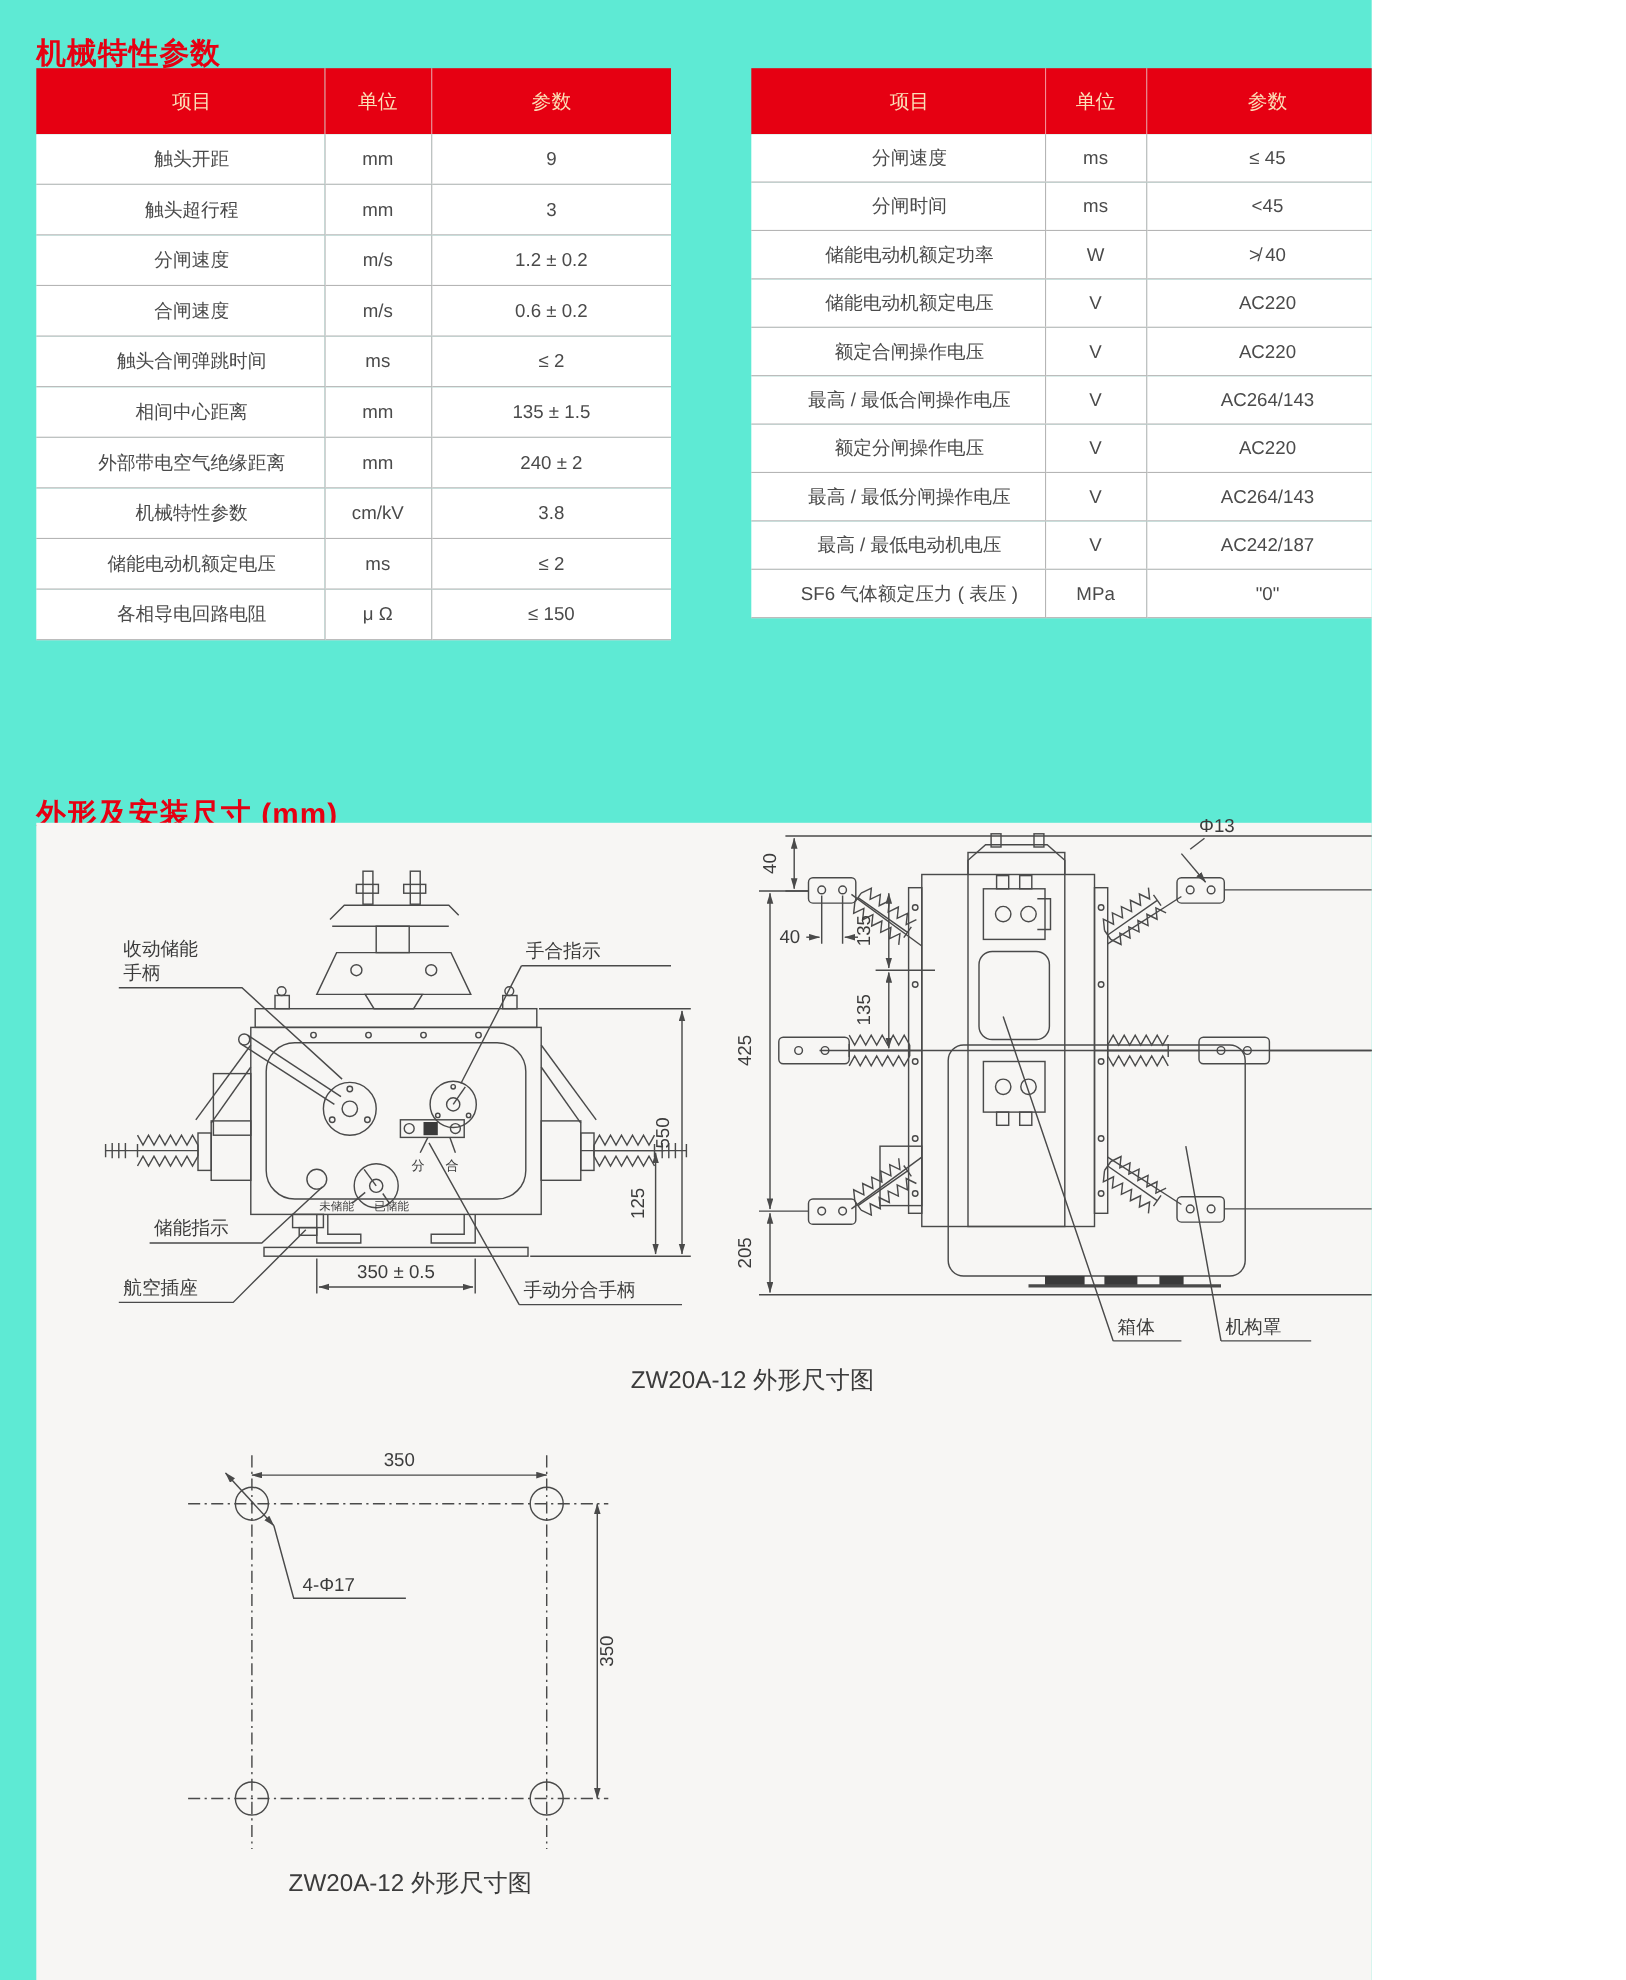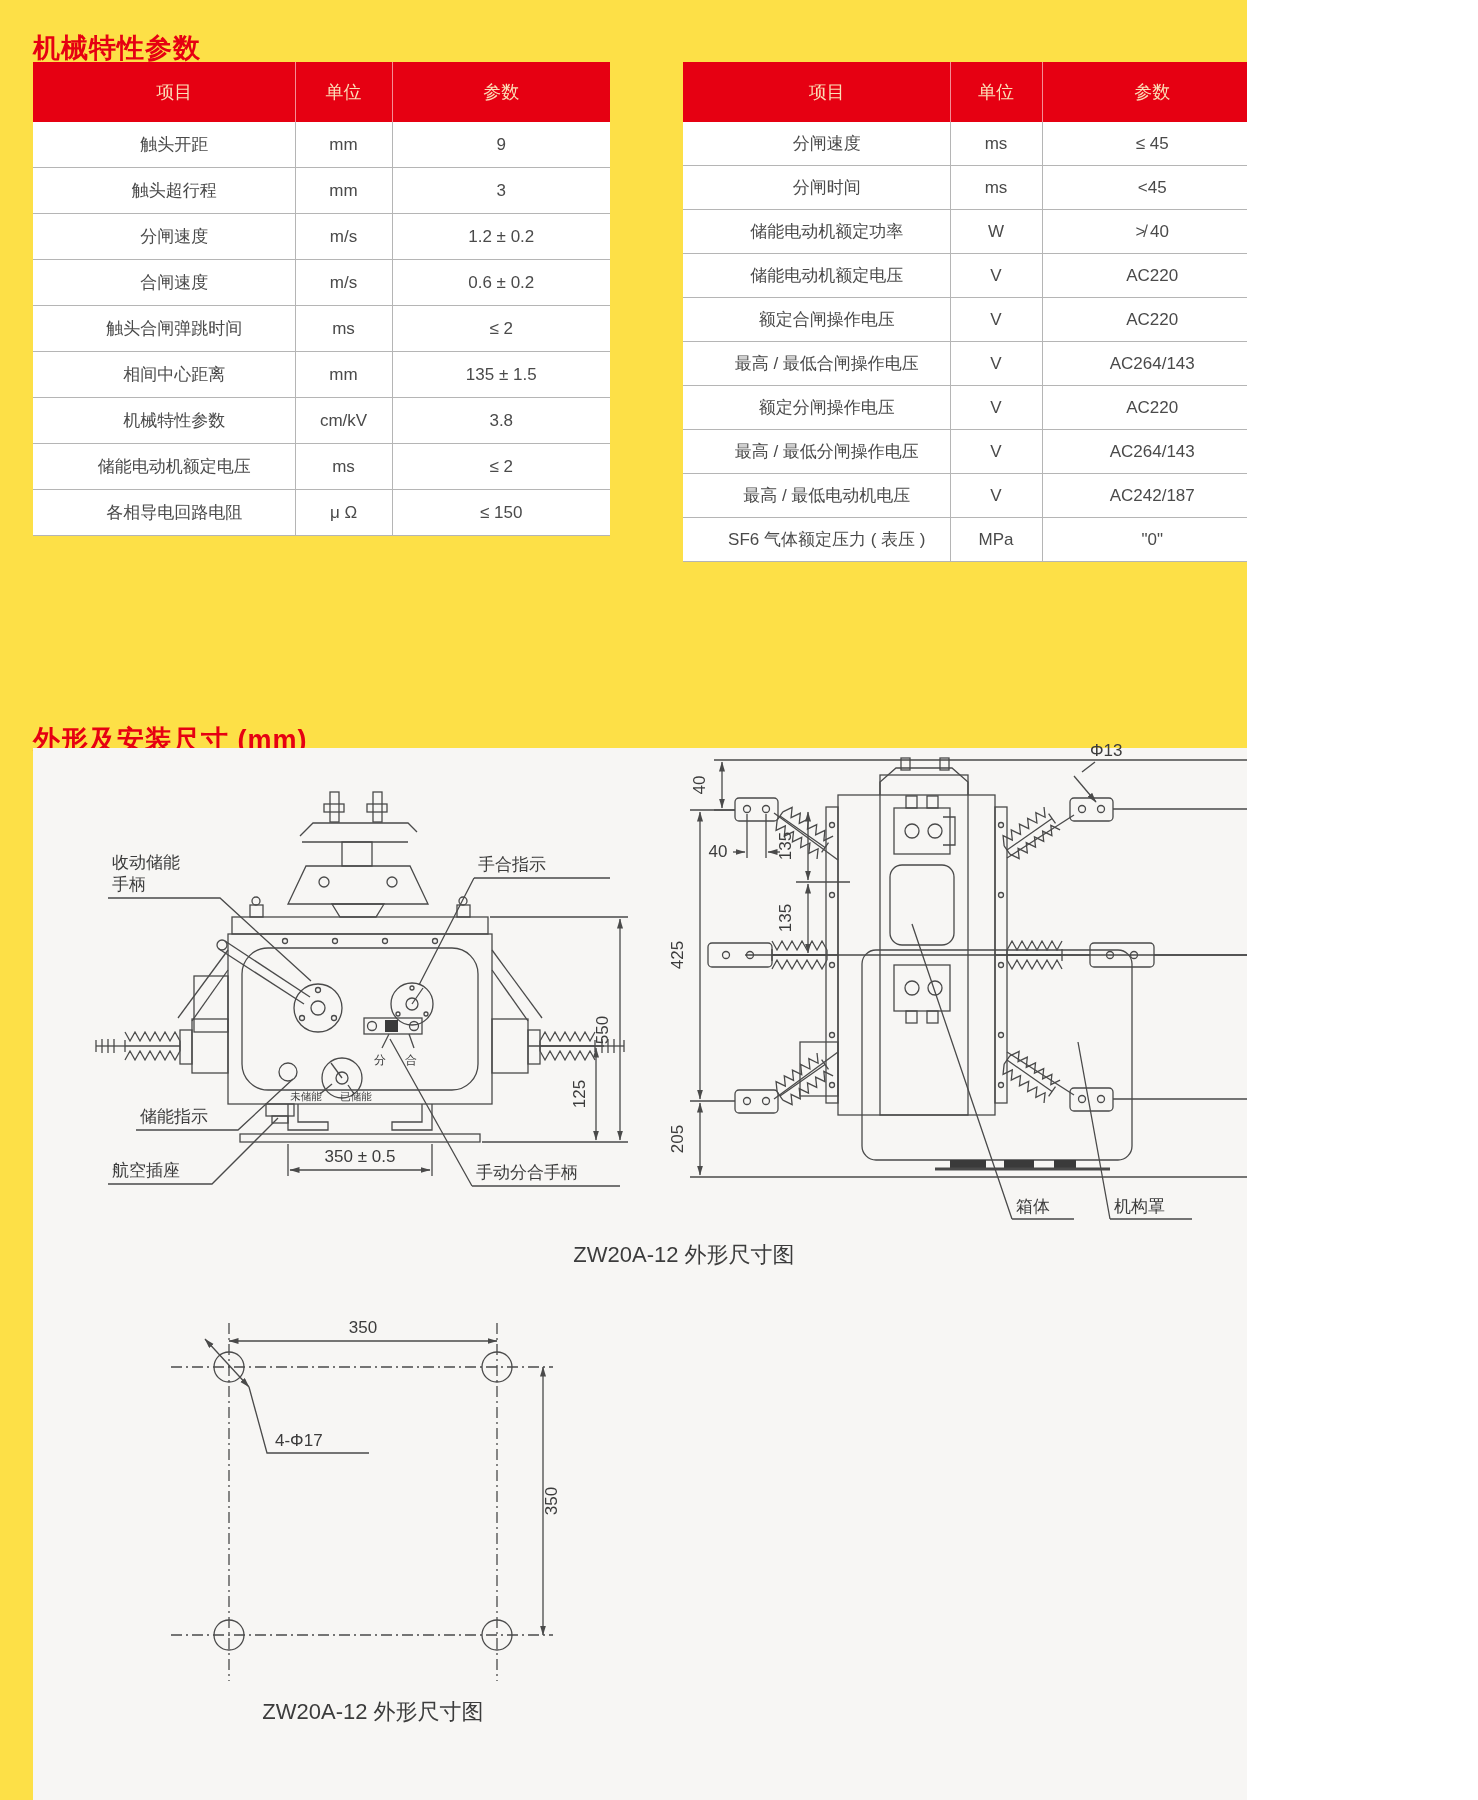--- a/index.html
+++ b/index.html
@@ -1,16 +1,16 @@
 <!DOCTYPE html>
 <html><head>
 <meta charset="utf-8">
 <style>
   html,body{margin:0;padding:0;background:#fff;}
-  .page{position:relative;width:1247px;height:1800px;background:#fde047;overflow:hidden;
+  .page{position:relative;width:1247px;height:1800px;background:#5eead4;overflow:hidden;
         font-family:"Liberation Sans","DejaVu Sans",sans-serif;}
   .sec-title{position:absolute;color:#e60012;font-weight:600;letter-spacing:1px;}
   #title-mech{left:33px;top:8px;font-size:27px;}
   #title-dim{left:33px;top:700px;font-size:27px;}
   table.ptable{position:absolute;border-collapse:collapse;table-layout:fixed;}
   .ptable th{background:#e60012;color:#fbdfb8;font-weight:400;font-size:18px;height:58px;}
   .ptable th+th{border-left:1px solid rgba(255,255,255,.55);}
   .ptable td{border-bottom:1px solid #b5b5b5;color:#4a4a4a;font-size:17px;background:#fff;}
   .ptable td+td{border-left:1px solid #b5b5b5;}
   .ptable .c-item, .ptable th.h-item{text-align:center;padding-left:22px;}
@@ -79,20 +79,25 @@
           <td class="c-item">触头合闸弹跳时间</td>
           <td class="c-unit">ms</td>
           <td class="c-val">≤ 2</td>
         </tr>
       <tr>
           <td class="c-item">相间中心距离</td>
           <td class="c-unit">mm</td>
           <td class="c-val">135 ± 1.5</td>
         </tr>
       <tr>
+          <td class="c-item">外部带电空气绝缘距离</td>
+          <td class="c-unit">mm</td>
+          <td class="c-val">240 ± 2</td>
+        </tr>
+      <tr>
           <td class="c-item">机械特性参数</td>
           <td class="c-unit">cm/kV</td>
           <td class="c-val">3.8</td>
         </tr>
       <tr>
           <td class="c-item">储能电动机额定电压</td>
           <td class="c-unit">ms</td>
           <td class="c-val">≤ 2</td>
         </tr>
       <tr>

